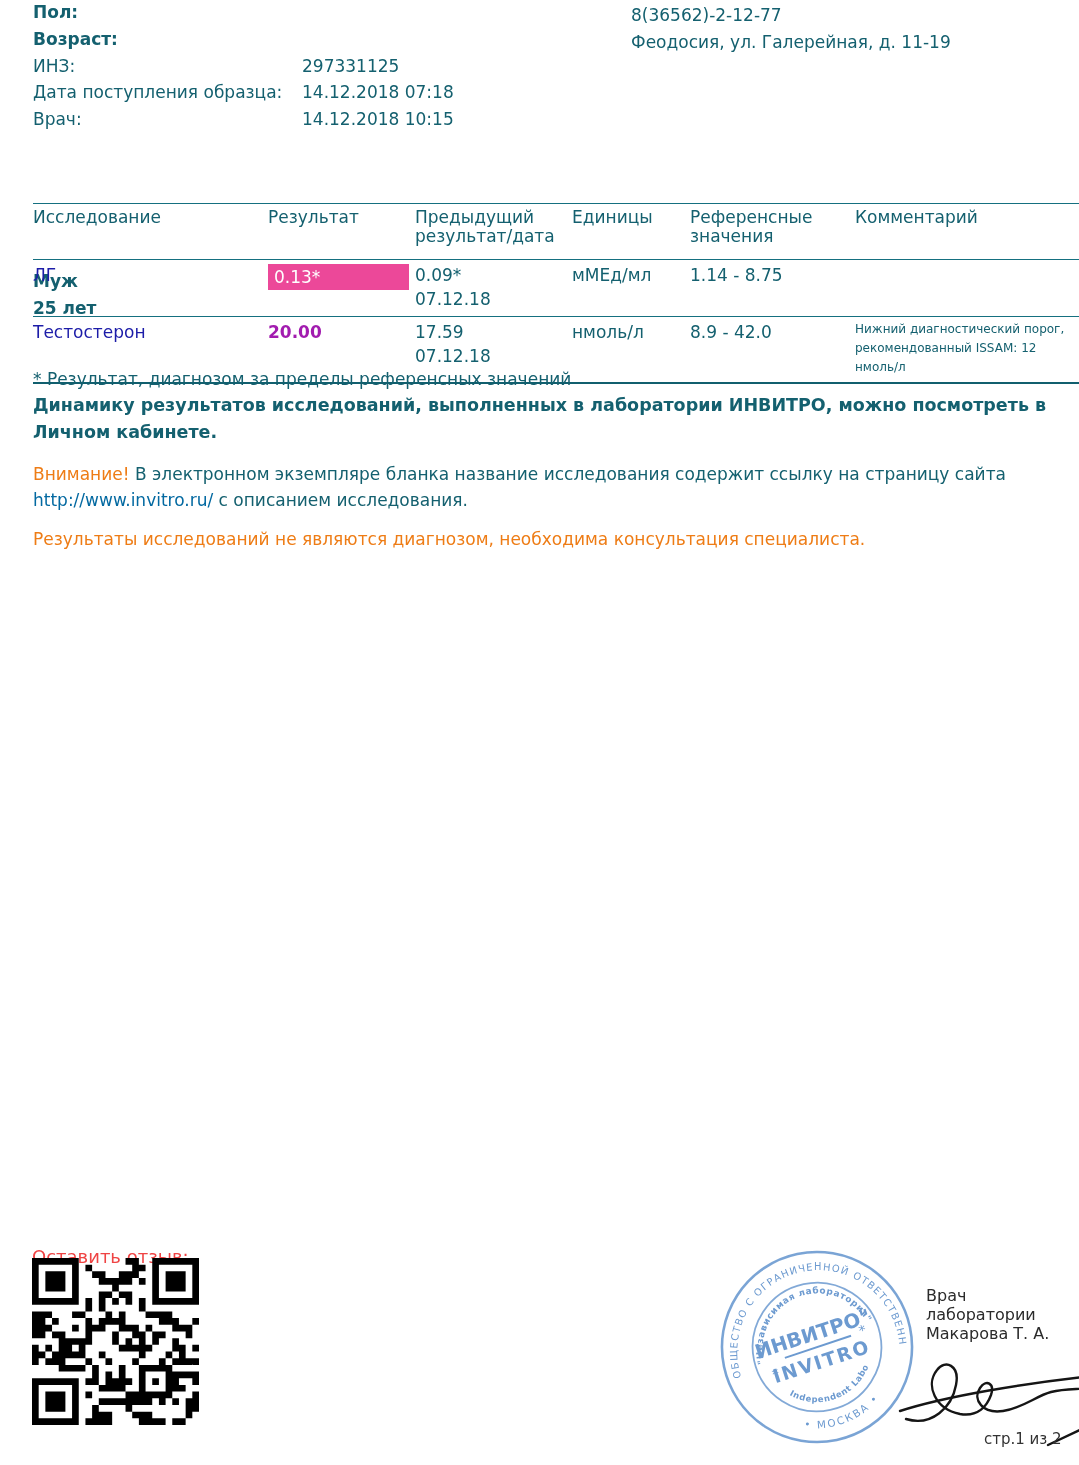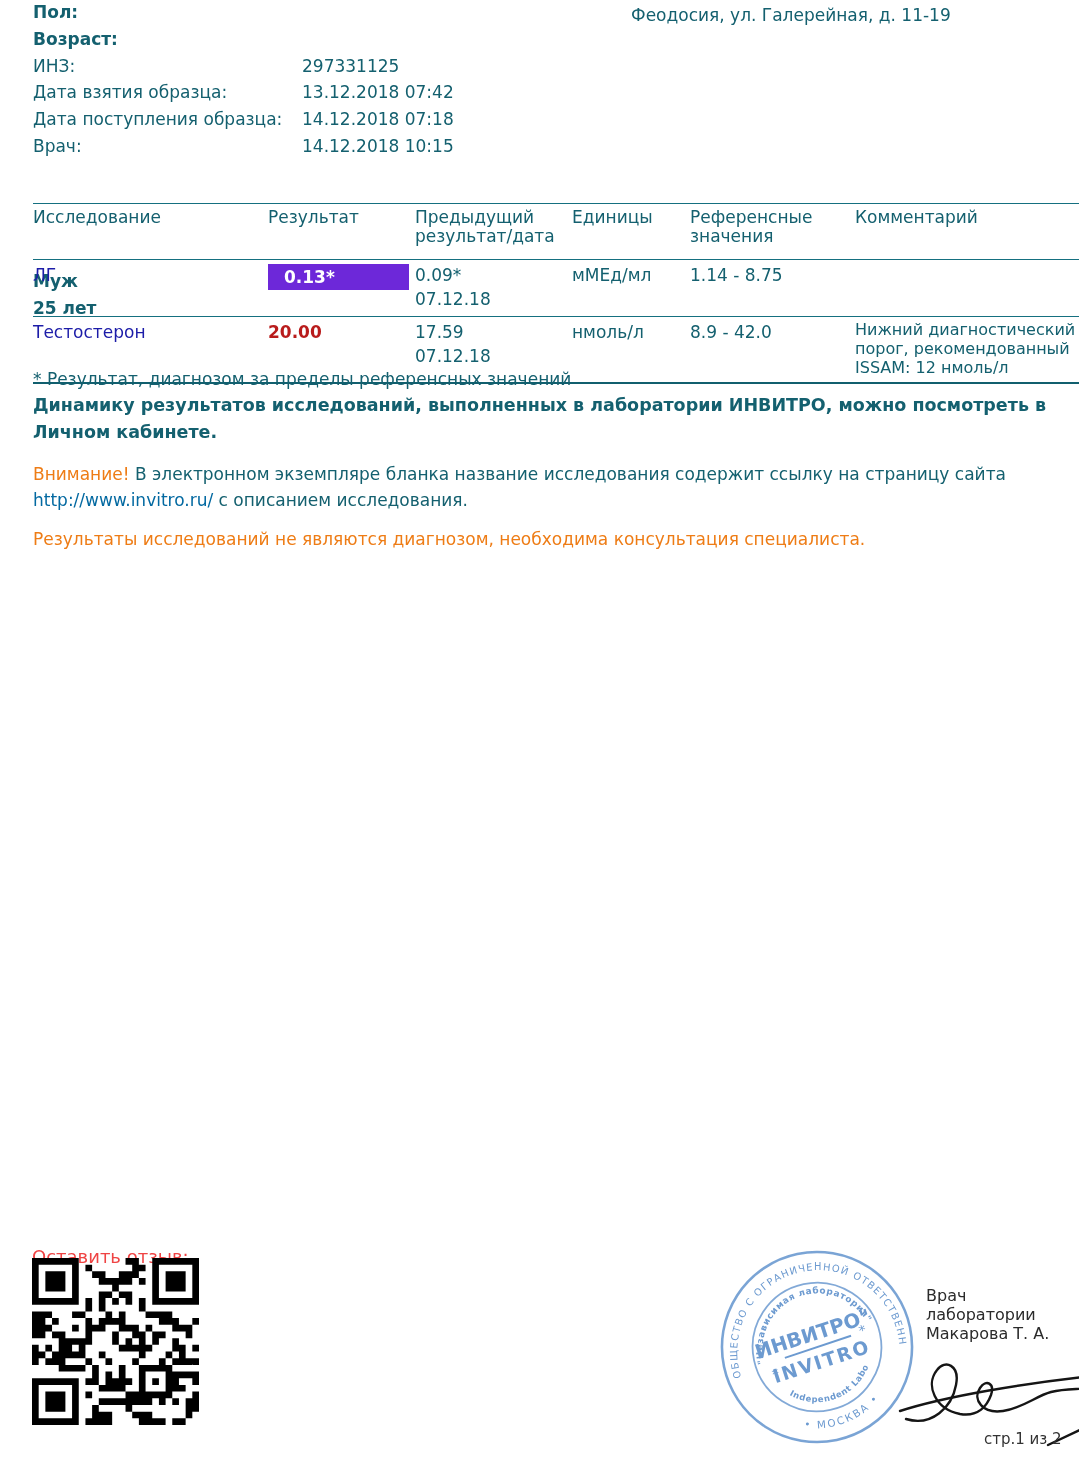--- a/index.html
+++ b/index.html
@@ -18,26 +18,26 @@
   .clinic-block { position:absolute; left:631px; top:2px; font-size:17px; line-height:27px; }
 
   
   .lab-table { position:absolute; left:33px; top:203px; width:1046px; border-bottom:2px solid #115f6e; }
   .t-row { display:grid; grid-template-columns:235px 147px 157px 118px 165px 224px; }
   .t-head { border-top:1px solid #157080; border-bottom:1px solid #157080; padding:4px 0 13px; }
   .t-head .cell { font-size:17px; line-height:19px; }
   .t-body { padding:3px 0 5px; }
   .t-body + .t-body { border-top:1px solid #157080; }
   .cell { font-size:17px; line-height:24px; padding-right:8px; }
-  .cell.comment { font-size:16px; line-height:19px; padding-right:0; }
+  .cell.comment { font-size:12px; line-height:19px; padding-right:0; }
   .test-link { color:#1c1ca8; cursor:pointer; }
-  .result-strong { font-weight:bold; color:#b91c1c; }
+  .result-strong { font-weight:bold; color:#a21caf; }
   .result-flag {
-    display:inline-block; background:#6d28d9; color:#ffffff; font-weight:bold;
-    width:141px; line-height:22px; padding:2px 16px 2px; font-size:17px; margin-top:1px;
+    display:inline-block; background:#ec4899; color:#ffffff; font-weight:normal;
+    width:141px; line-height:22px; padding:2px 6px 2px; font-size:17px; margin-top:1px;
   }
   .prev-line { display:block; }
 
   
   .notes { position:absolute; left:33px; top:366px; width:1014px; font-size:17px; line-height:26px; }
   .note-bold { font-weight:bold; font-size:17.5px; line-height:27px; }
   .note-attention { margin-top:15px; }
   .orange { color:#ee7c15; }
   .link { color:#0369a1; cursor:pointer; }
   .note-disclaimer { margin-top:13px; }
@@ -62,34 +62,31 @@
     </div>
     <div class="p-row bold">
       <span class="p-label">Возраст:</span>
       <span class="p-value">25 лет</span>
     </div>
     <div class="p-row">
       <span class="p-label">ИНЗ:</span>
       <span class="p-value">297331125</span>
     </div>
     <div class="p-row">
-      <span class="p-label">Дата взятия образца:</span>
-      <span class="p-value">13.12.2018 07:42</span>
-    </div>
-    <div class="p-row">
       <span class="p-label">Дата поступления образца:</span>
       <span class="p-value">14.12.2018 07:18</span>
     </div>
     <div class="p-row">
       <span class="p-label">Врач:</span>
       <span class="p-value">14.12.2018 10:15</span>
     </div>
   </div>
 
   <div class="clinic-block">
+    <div>8(36562)-2-12-77</div>
     <div>Феодосия, ул. Галерейная, д. 11-19</div>
   </div>
 
   <div class="lab-table">
     <div class="t-row t-head">
       <div class="cell">Исследование</div>
       <div class="cell">Результат</div>
       <div class="cell">Предыдущий результат/дата</div>
       <div class="cell">Единицы</div>
       <div class="cell">Референсные значения</div>

